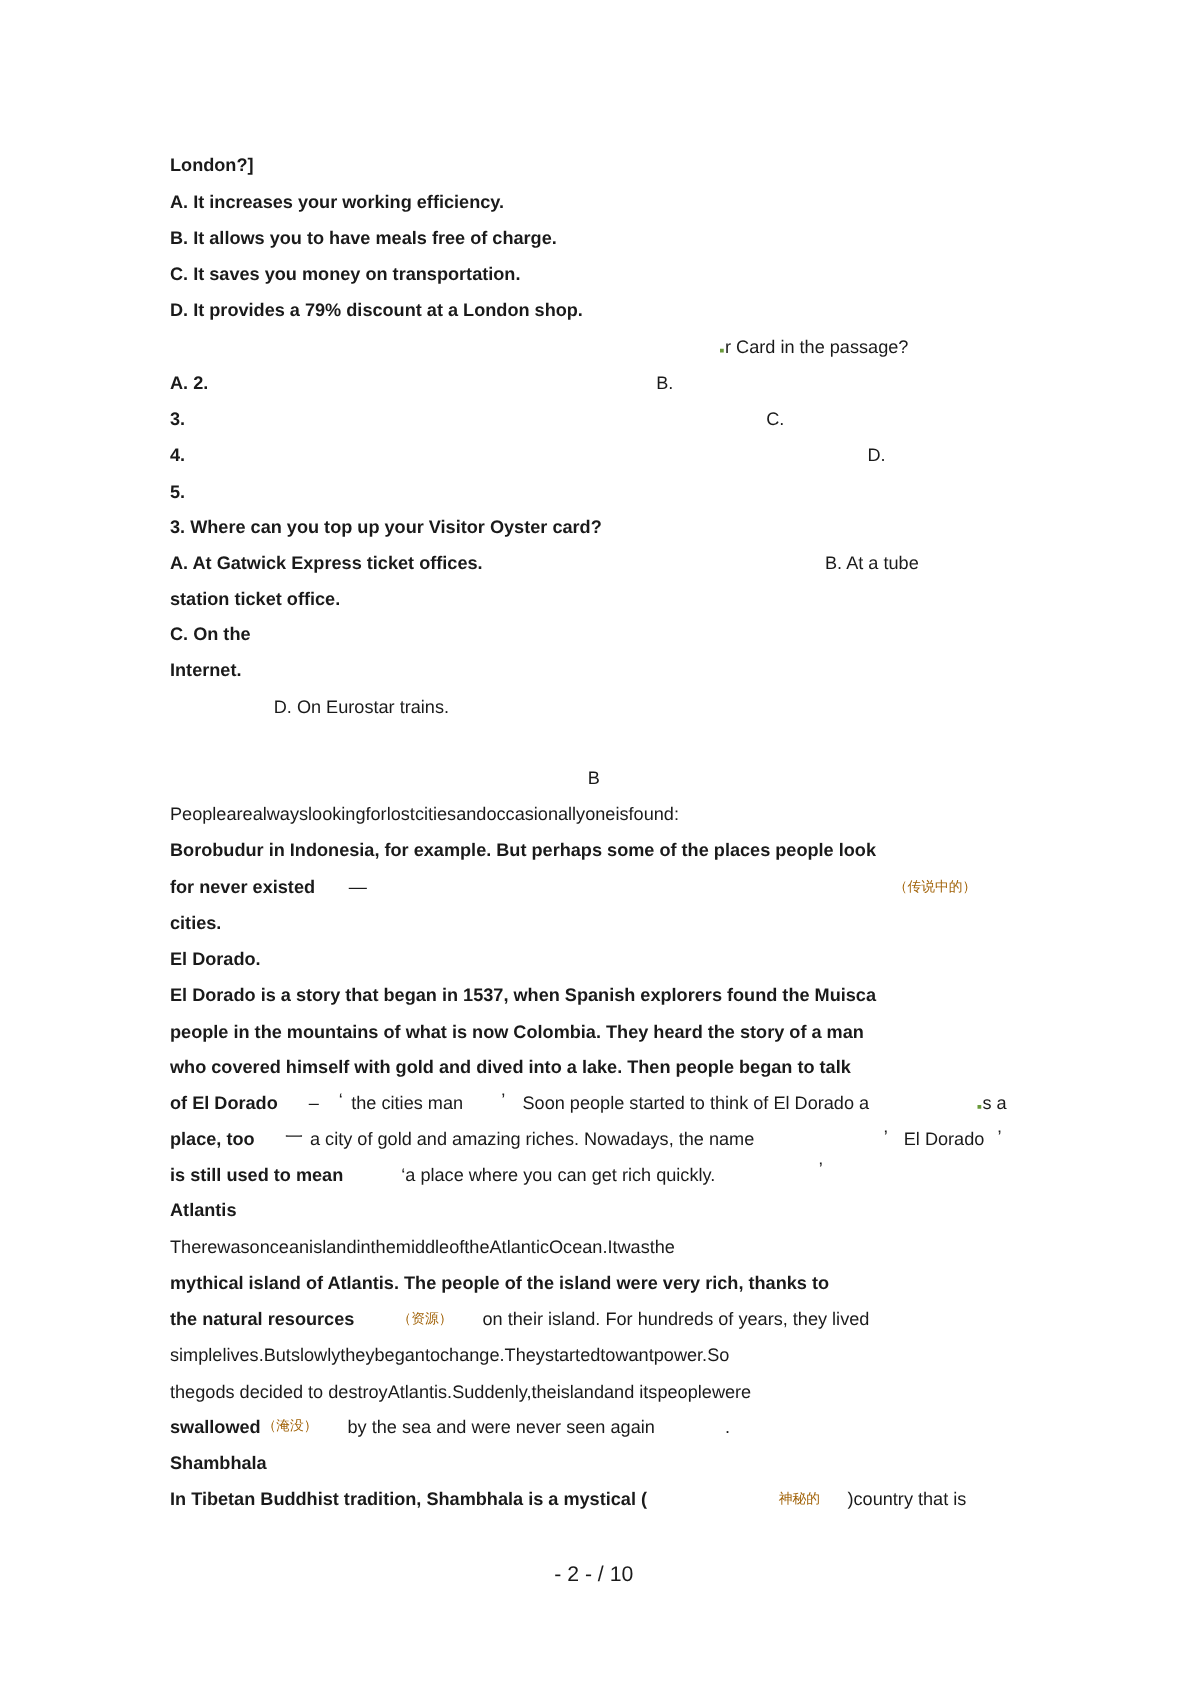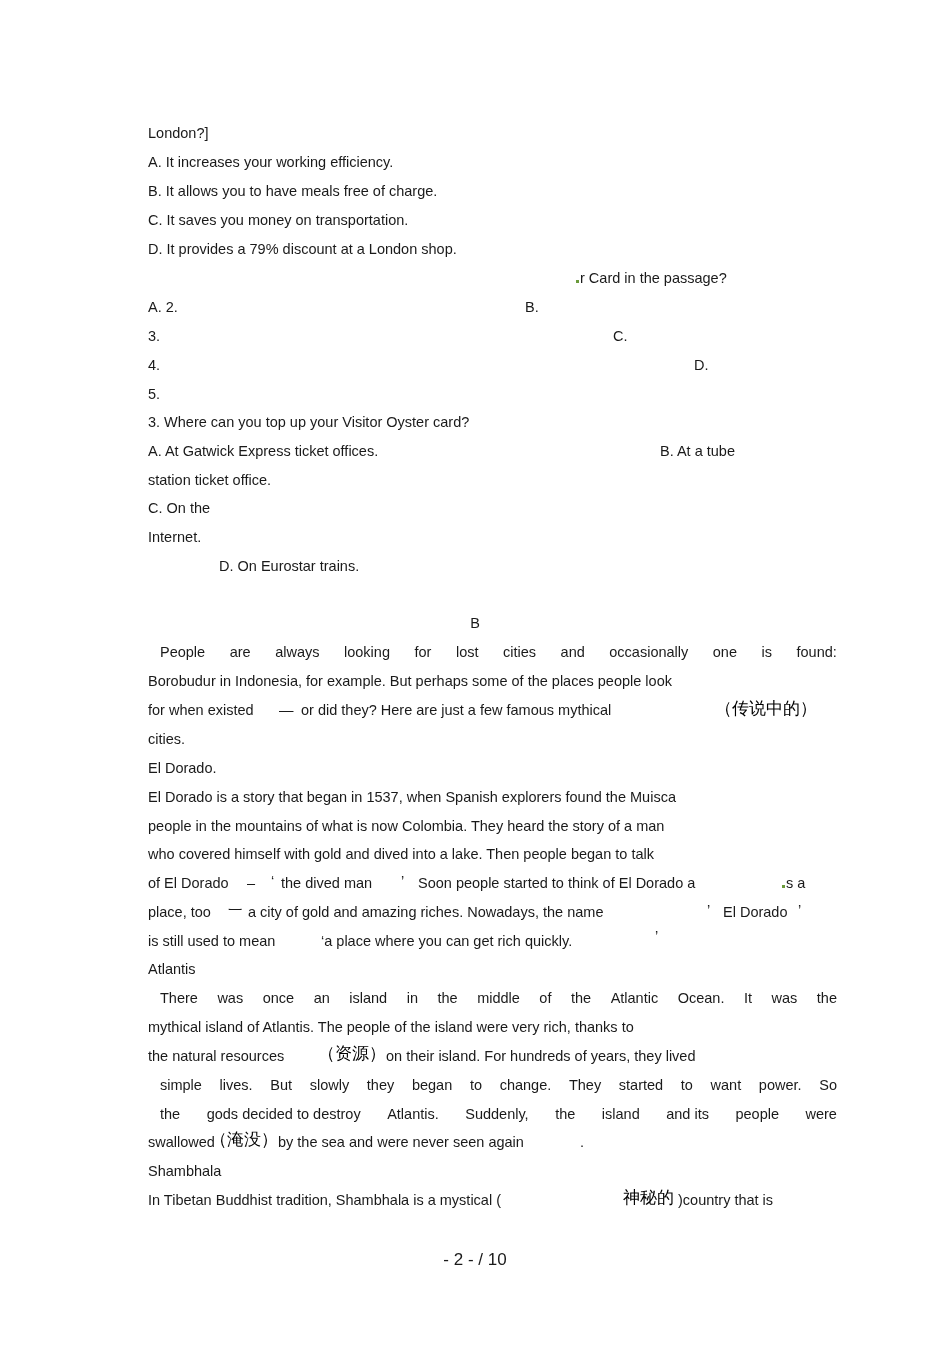--- a/index.html
+++ b/index.html
@@ -18,46 +18,45 @@
     }
     .page {
       position: absolute;
       left: 0; top: 0;
       width: 950px;
       height: 1345px;
       background: #ffffff;
     }
     .line {
       position: absolute;
-      left: 148px;
+      left: 136px;
       white-space: pre;
       line-height: 18px;
       height: 18px;
+      font-weight: bold;
     }
     .abs {
       position: absolute;
       white-space: pre;
       line-height: 18px;
       height: 18px;
     }
     .justify {
       position: absolute;
       left: 136px;
       width: 677px;
       display: flex;
-      justify-content: space-between;
       line-height: 18px;
       height: 18px;
       white-space: nowrap;
-      margin-left: 24px;
     }
     .cjk {
-      font-family: Liberation Mono, monospace;
-      font-size: 17px;
-      color: #000000;
+      font-family: Liberation Serif, serif;
+      font-size: 11px;
+      color: #a16207;
     }
     .mark {
       display: inline-block;
       width: 3px;
       height: 3px;
       background: #6a9a3a;
       vertical-align: baseline;
       margin-right: 1px;
     }
     .footer {
@@ -116,35 +115,34 @@
     <span>for</span>
     <span>lost</span>
     <span>cities</span>
     <span>and</span>
     <span>occasionally</span>
     <span>one</span>
     <span>is</span>
     <span>found:</span>
   </div>
   <div class="line" style="top:672px">Borobudur in Indonesia, for example. But perhaps some of the places people look</div>
-  <div class="line" style="top:701px">for when existed</div>
+  <div class="line" style="top:701px">for never existed</div>
   <div class="abs" style="top:701px; left:279px">—</div>
-  <div class="abs" style="top:701px; left:301px">or did they? Here are just a few famous mythical</div>
   <div class="abs cjk" style="top:701px; left:715px">（传说中的）</div>
   <div class="line" style="top:730px">cities.</div>
 
   <div class="line" style="top:759px">El Dorado.</div>
   <div class="line" style="top:788px">El Dorado is a story that began in 1537, when Spanish explorers found the Muisca</div>
   <div class="line" style="top:817px">people in the mountains of what is now Colombia. They heard the story of a man</div>
   <div class="line" style="top:845px">who covered himself with gold and dived into a lake. Then people began to talk</div>
 
   <div class="line" style="top:874px">of El Dorado</div>
   <div class="abs" style="top:874px; left:247px">–</div>
   <div class="abs" style="top:872px; left:271px">‘</div>
-  <div class="abs" style="top:874px; left:281px">the dived man</div>
+  <div class="abs" style="top:874px; left:281px">the cities man</div>
   <div class="abs" style="top:872px; left:401px">’</div>
   <div class="abs" style="top:874px; left:418px">Soon people started to think of El Dorado a</div>
   <div class="abs" style="top:874px; left:782px"><span class="mark"></span><span>s a</span></div>
 
   <div class="line" style="top:903px">place, too</div>
   <div class="abs" style="top:901px; left:228px">一</div>
   <div class="abs" style="top:903px; left:248px">a city of gold and amazing riches. Nowadays, the name</div>
   <div class="abs" style="top:901px; left:707px">’</div>
   <div class="abs" style="top:903px; left:723px">El Dorado</div>
   <div class="abs" style="top:901px; left:798px">’</div>

